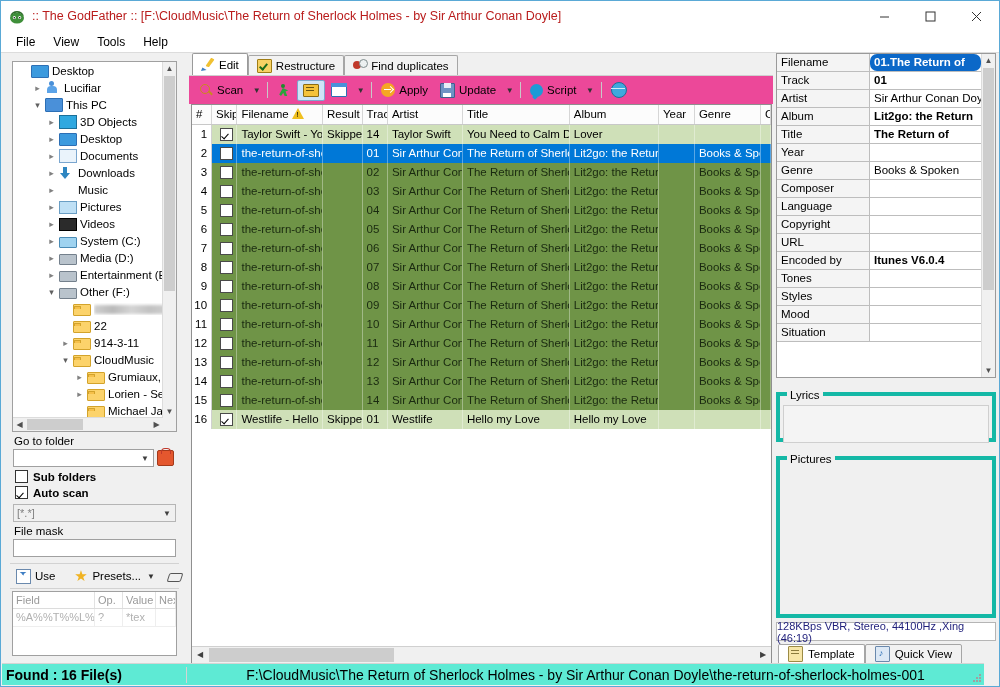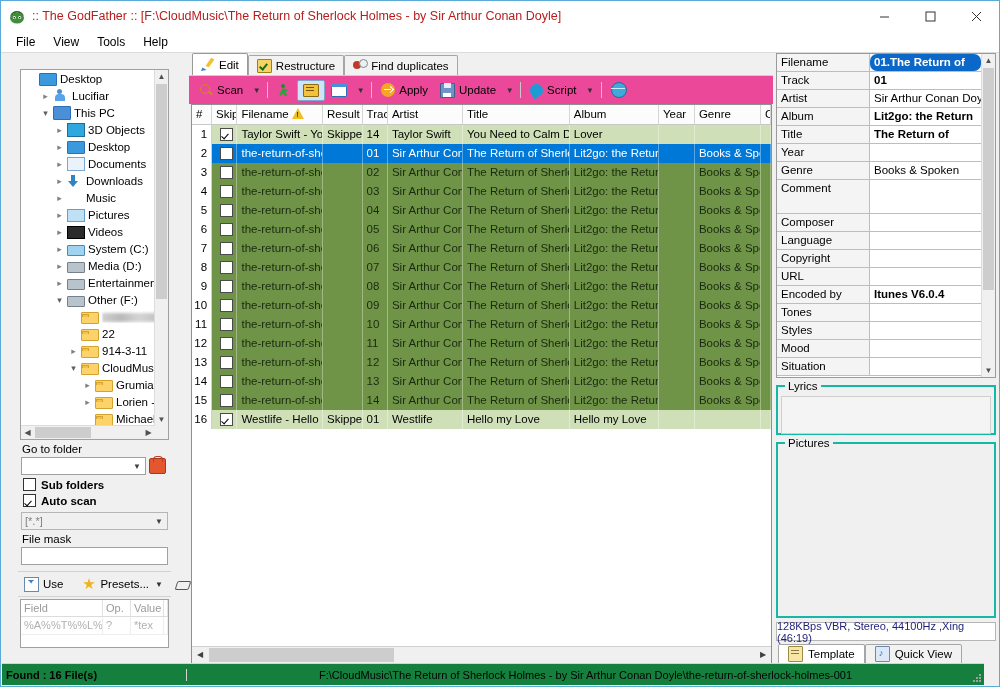--- a/index.html
+++ b/index.html
@@ -25,21 +25,21 @@
   
   .menubar{height:21px;background:#ffffff;display:flex;align-items:center;
            padding-left:6px;border-bottom:1px solid #dcdcdc;}
   .menu-item{padding:2px 9px;font-size:12px;color:#000;cursor:default;}
 
   
   .body-wrap{position:absolute;left:1px;top:52px;right:1px;bottom:22px;display:flex;}
 
   
   .left{width:185px;flex:0 0 185px;display:flex;flex-direction:column;
-        background:#f0f0f0;padding:16px;box-sizing:border-box;}
+        background:#f0f0f0;padding:8px;box-sizing:border-box;}
   .tree{background:#fff;border:1px solid #a0a0a0;margin:0 2px 0 2px;height:371px;
         overflow:hidden;position:relative;box-sizing:border-box;}
   .tree-inner{position:absolute;left:0;top:0;right:13px;bottom:13px;overflow:hidden;}
   .trow{height:17px;display:flex;align-items:center;white-space:nowrap;font-size:11.5px;}
   .tw{display:inline-block;width:15px;text-align:center;color:#808080;font-size:9px;flex:0 0 15px;}
   .tw.c{color:#606060;}
   .tico{width:16px;height:14px;margin-right:3px;flex:0 0 16px;position:relative;}
   .tlbl{overflow:hidden;}
   .blur{display:inline-block;height:9px;width:74px;border-radius:1px;
         background:linear-gradient(90deg,#cfcfcf,#b9b9b9,#d4d4d4,#c2c2c2,#cfcfcf);
@@ -148,37 +148,37 @@
   .tag-inner{position:absolute;left:0;top:0;right:14px;bottom:0;overflow:hidden;}
   .trow2{display:flex;border-bottom:1px solid #bdbdbd;box-sizing:border-box;}
   .tk{width:93px;flex:0 0 93px;border-right:1px solid #bdbdbd;background:#f4f4f4;
       padding:2px 0 2px 4px;font-size:11.5px;box-sizing:border-box;}
   .tv{flex:1;padding:2px 0 2px 4px;font-size:11.5px;background:#fff;overflow:hidden;
       white-space:nowrap;box-sizing:border-box;border-radius:7px;}
   .tv.b{font-weight:bold;}
   .tv.selv{background:#0b68c8;color:#fff;font-weight:bold;}
   .h18{height:18px;} .h34{height:34px;}
 
-  .gbox{border:2px solid #14b8a6;margin-top:7px;position:relative;box-sizing:border-box;}
+  .gbox{border:4px solid #14b8a6;margin-top:14px;position:relative;box-sizing:border-box;}
   .gbox>.cap{position:absolute;top:-7px;left:7px;background:#f0f0f0;padding:0 3px;font-size:11.5px;}
   .lyr{margin:9px 3px 3px 3px;height:36px;border:1px solid #cfcfcf;background:#f4f4f4;position:relative;}
   .pics{margin:9px 3px 3px 3px;height:120px;background:#f0f0f0;}
 
   .bitrate{border:1px solid #b5b5b5;background:#fff;height:19px;margin-top:4px;
            display:flex;align-items:center;justify-content:center;font-size:11px;color:#1e1e7a;
            box-sizing:border-box;}
   .btabs{display:flex;margin-top:3px;padding-left:2px;}
   .btab{display:flex;align-items:center;gap:5px;height:20px;padding:0 9px;font-size:11.5px;
         border:1px solid #a6a6a6;background:#f2f2f2;border-radius:2px 2px 0 0;cursor:default;
         box-sizing:border-box;}
   .btab.active{background:#fff;border-bottom-color:#fff;}
 
   
-  .status{position:absolute;left:1px;right:15px;bottom:1px;height:21px;background:#15803d;
-          border-top:1px solid #d4d4d4;display:flex;align-items:center;font-size:11px;}
+  .status{position:absolute;left:1px;right:15px;bottom:1px;height:21px;background:#5eead4;
+          border-top:1px solid #d4d4d4;display:flex;align-items:center;font-size:14px;}
   .st1{width:185px;flex:0 0 185px;font-weight:bold;padding-left:4px;box-sizing:border-box;
        border-right:1px solid #d4d4d4;}
   .st2{flex:1;text-align:center;position:relative;}
   .grip{position:absolute;right:2px;bottom:2px;width:11px;height:11px;}
 
   
   .i{display:inline-block;position:relative;flex:0 0 auto;}
   .i-mag{width:14px;height:14px;}
   .i-mag:before{content:"";position:absolute;left:1px;top:1px;width:8px;height:8px;
      border:1.6px solid #c98a1e;border-radius:50%;}
@@ -838,24 +838,20 @@
               <div class="tv b">The Return of</div>
             </div>
             <div class="trow2 h18">
               <div class="tk">Year</div>
               <div class="tv"></div>
             </div>
             <div class="trow2 h18">
               <div class="tk">Genre</div>
               <div class="tv">Books &amp; Spoken</div>
             </div>
-            <div class="trow2 h34">
-              <div class="tk">Comment</div>
-              <div class="tv"></div>
-            </div>
             <div class="trow2 h18">
               <div class="tk">Composer</div>
               <div class="tv"></div>
             </div>
             <div class="trow2 h18">
               <div class="tk">Language</div>
               <div class="tv"></div>
             </div>
             <div class="trow2 h18">
               <div class="tk">Copyright</div>

